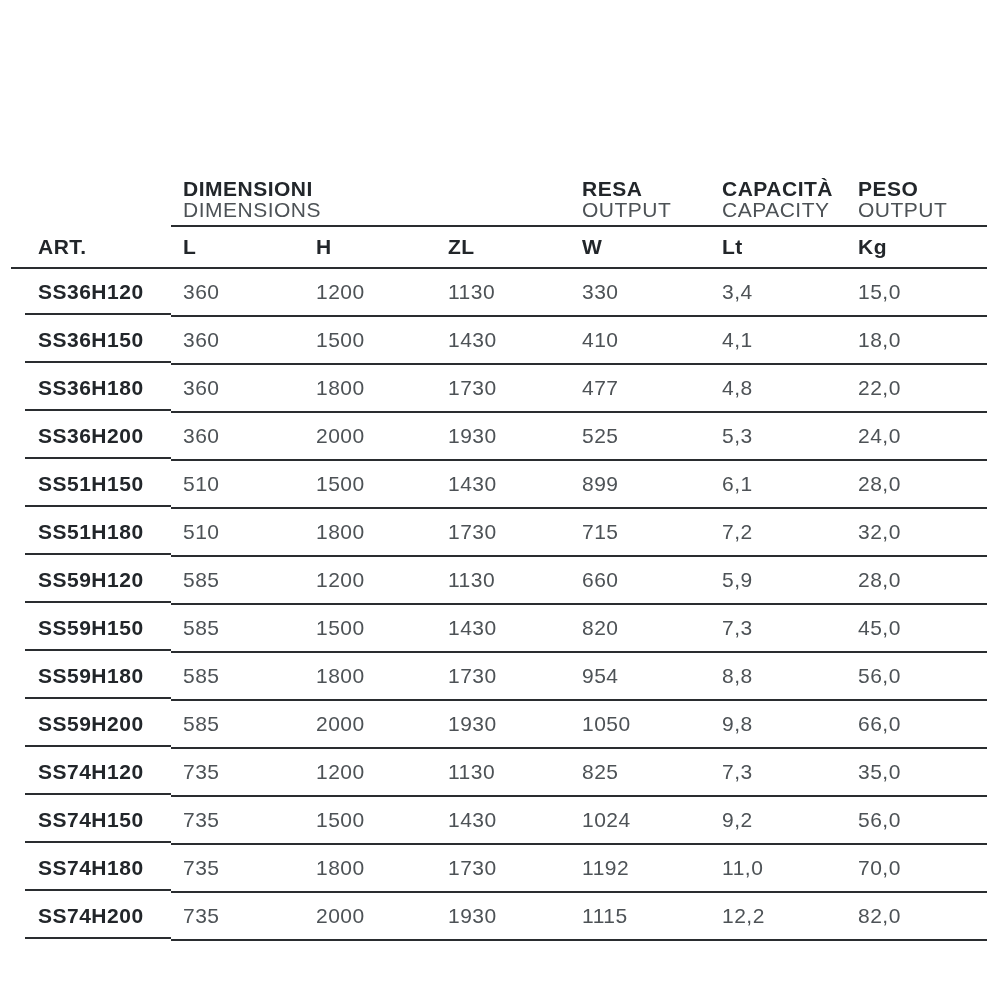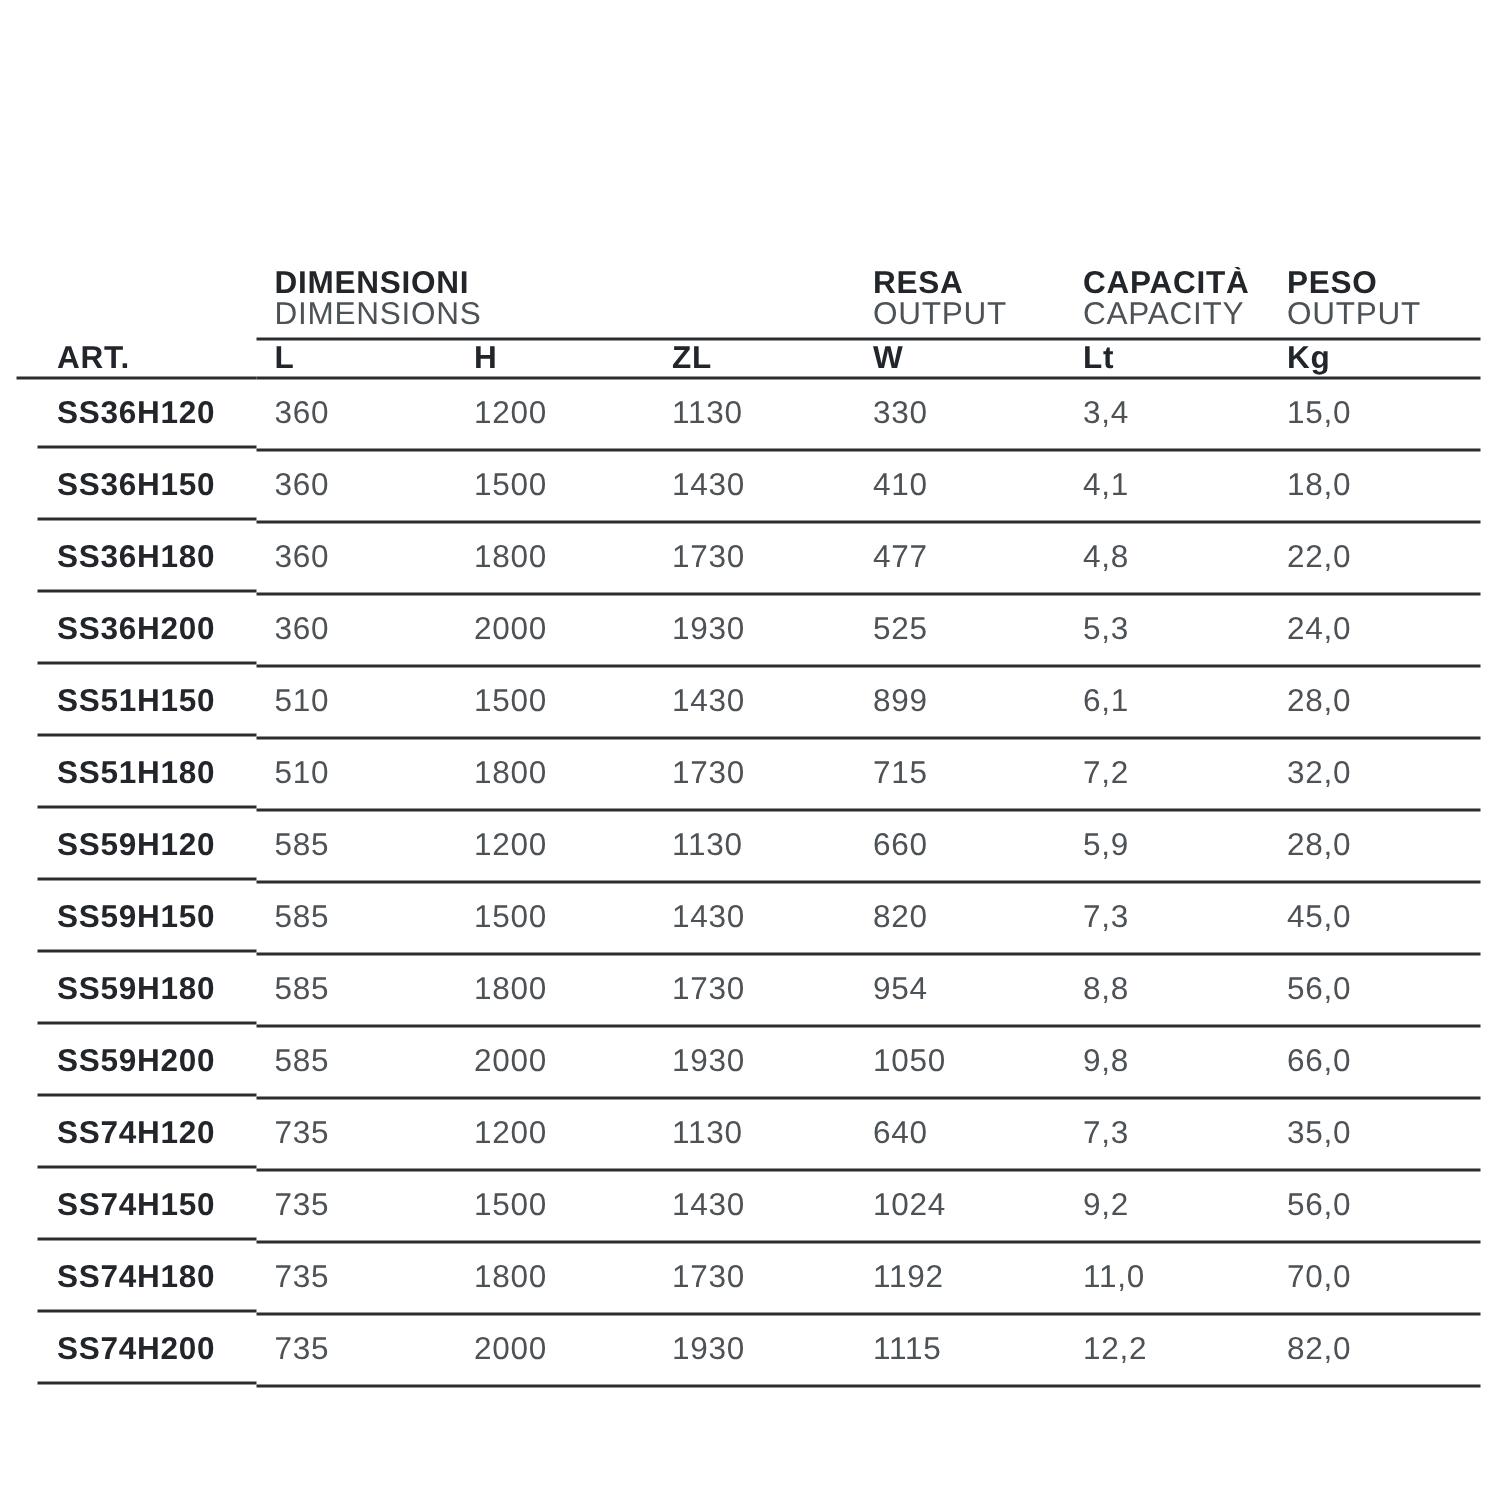--- a/index.html
+++ b/index.html
@@ -44,21 +44,21 @@
     line-height:21px;
   }
   .gh-secondary{
     display:block;
     font-weight:400;
     color:var(--text-gray);
     line-height:21px;
   }
 
   
-  tr.cols-row{height:26px;}
+  tr.cols-row{height:42px;}
   tr.cols-row th{
     vertical-align:middle;
     font-weight:700;
     color:var(--text-dark);
     border-bottom:2px solid var(--line);
   }
 
   
   tbody tr{height:48px;}
   tbody td{
@@ -211,21 +211,21 @@
           <td>1930</td>
           <td>1050</td>
           <td>9,8</td>
           <td>66,0</td>
         </tr>
         <tr>
           <td>SS74H120</td>
           <td>735</td>
           <td>1200</td>
           <td>1130</td>
-          <td>640</td>
+          <td>825</td>
           <td>7,3</td>
           <td>35,0</td>
         </tr>
         <tr>
           <td>SS74H150</td>
           <td>735</td>
           <td>1500</td>
           <td>1430</td>
           <td>1024</td>
           <td>9,2</td>

